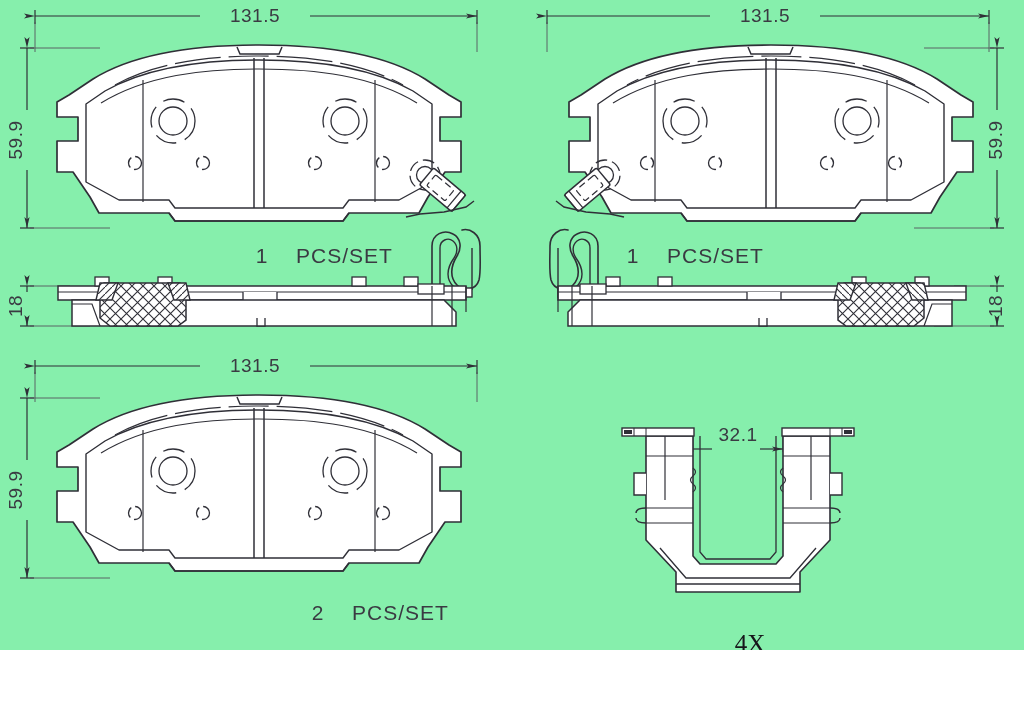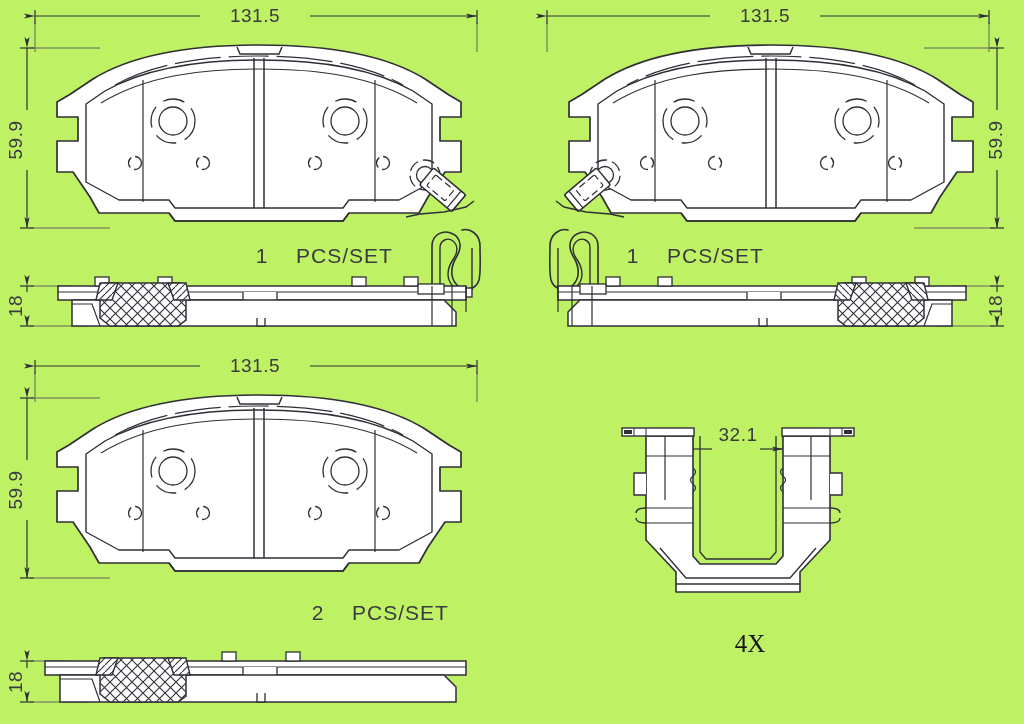--- a/index.html
+++ b/index.html
@@ -7,22 +7,22 @@
     margin: 0;
     padding: 0;
     background: #ffffff;
   }
   body {
     font-family: "Liberation Sans", sans-serif;
   }
   #sheet {
     position: relative;
     width: 1024px;
-    height: 724px;
-    background: #bef264;
+    height: 650px;
+    background: #86efac;
     overflow: hidden;
   }
   #sheet svg {
     position: absolute;
     left: 0;
     top: 0;
   }
   .dimtext {
     font-family: "Liberation Sans", sans-serif;
     font-size: 19px;

